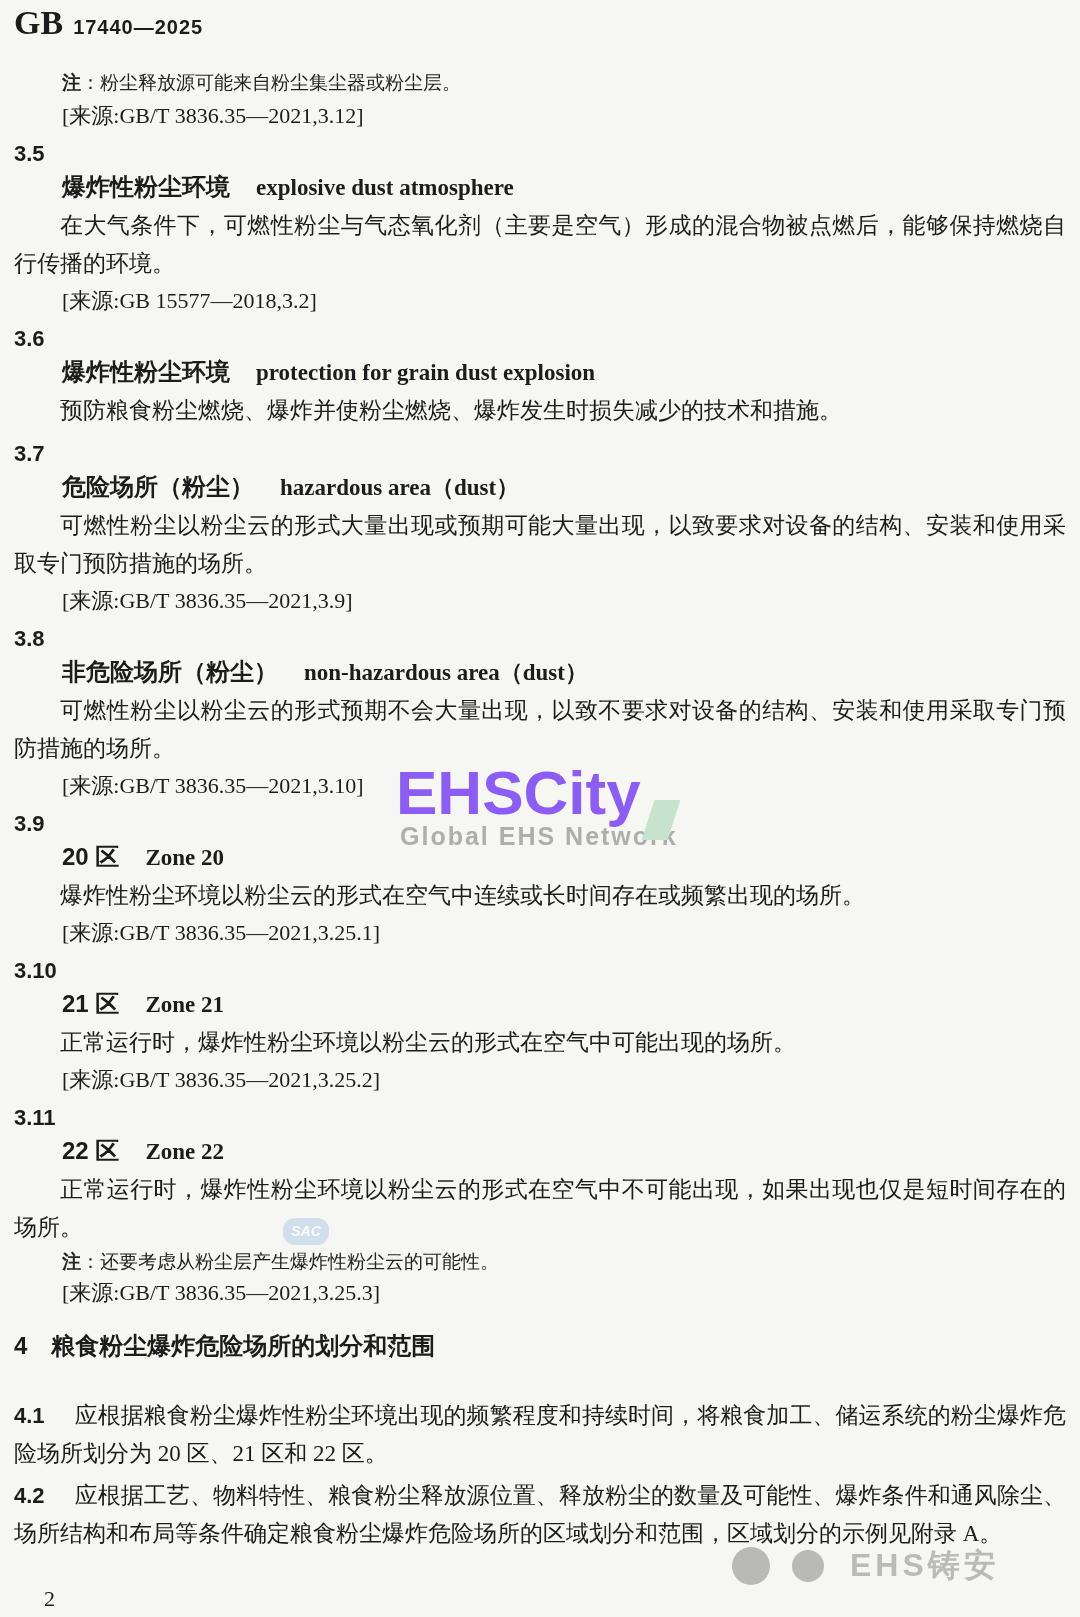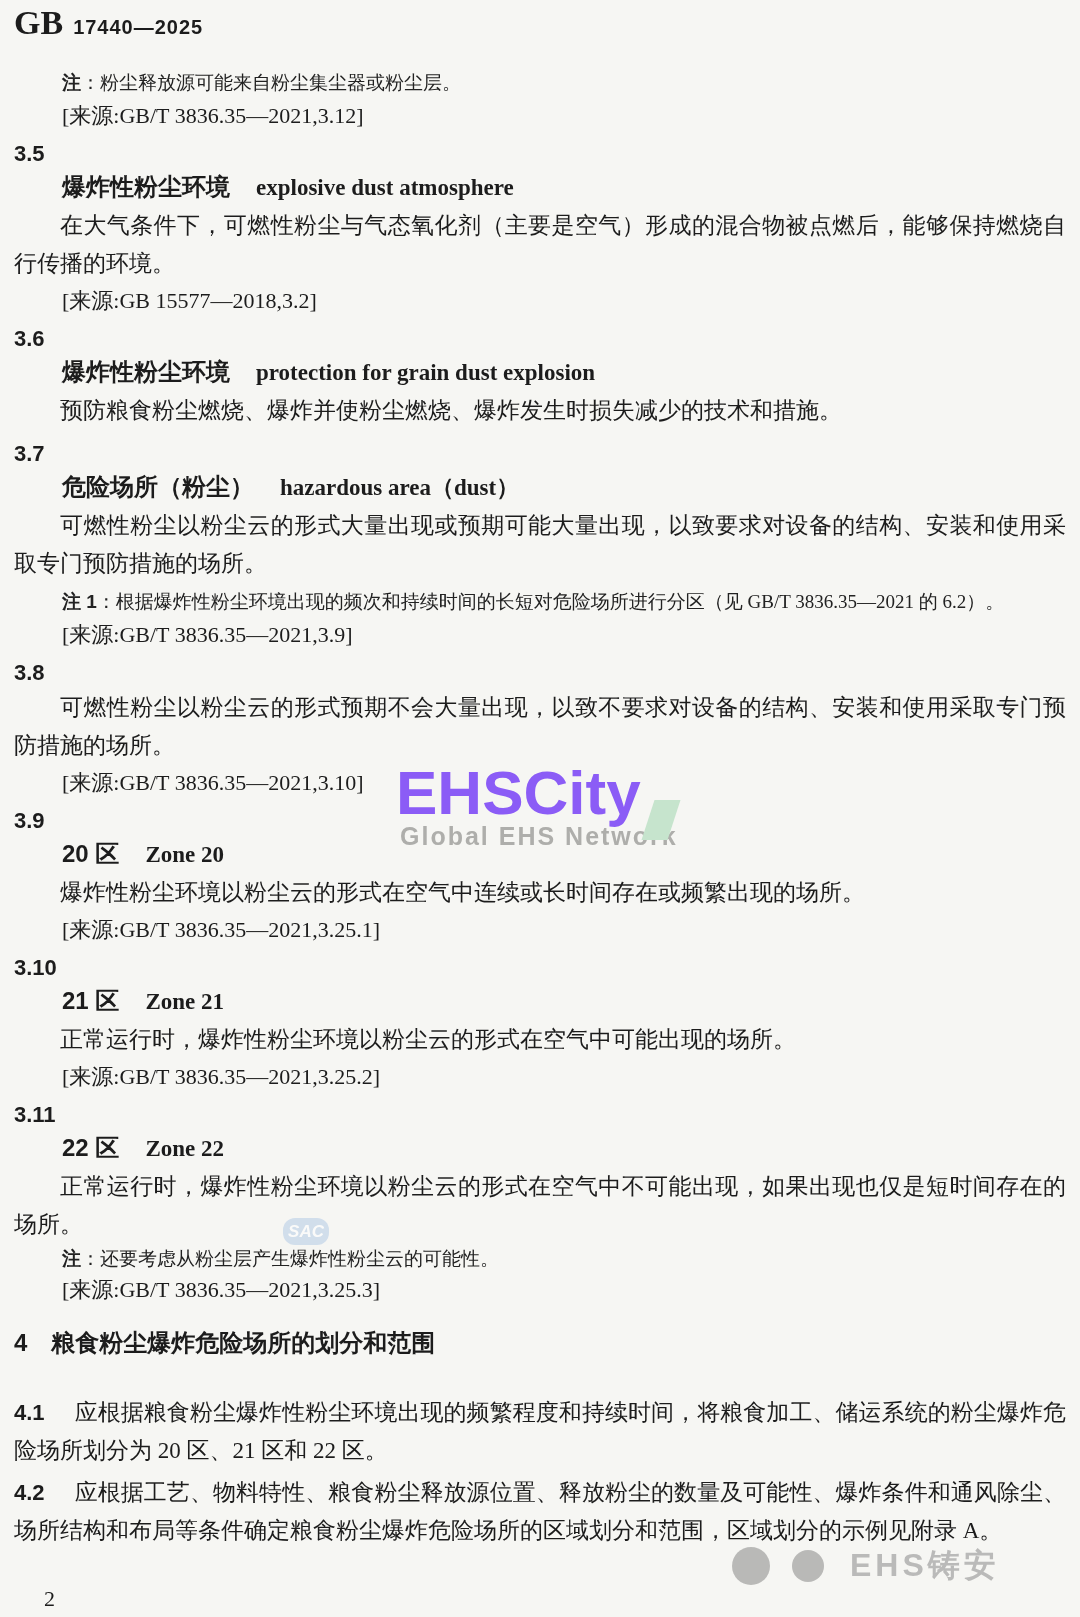--- a/index.html
+++ b/index.html
@@ -37,21 +37,21 @@
   p.numbered.tight{margin-top:4px;}
   p.numbered .para-num{font-family:"Liberation Sans","DejaVu Sans",sans-serif;font-weight:600;font-size:22px;margin-right:30px;}
 
   
   .page-number{position:absolute;left:44px;top:1586px;font-size:22px;}
 
   
   .wm-ehscity{position:absolute;left:396px;top:762px;font-family:"Liberation Sans","DejaVu Sans",sans-serif;font-weight:700;font-size:62px;line-height:62px;color:#8b5cf6;letter-spacing:0px;pointer-events:none;}
   .wm-ehscity-sub{position:absolute;left:400px;top:822px;font-family:"Liberation Sans","DejaVu Sans",sans-serif;font-weight:700;font-size:25px;color:#aeaeab;letter-spacing:2px;pointer-events:none;}
   .wm-green-shape{position:absolute;left:648px;top:800px;width:26px;height:40px;background:#c6e4cd;transform:skewX(-18deg);pointer-events:none;}
-  .wm-sac{position:absolute;left:283px;top:1218px;width:46px;height:27px;background:#b3cbe6;opacity:.55;border-radius:12px;color:#ffffff;font-family:"Liberation Sans","DejaVu Sans",sans-serif;font-weight:700;font-style:italic;font-size:17px;line-height:27px;text-align:center;pointer-events:none;}
+  .wm-sac{position:absolute;left:283px;top:1218px;width:46px;height:27px;background:#b3cbe6;opacity:.55;border-radius:12px;color:#ffffff;font-family:"Liberation Sans","DejaVu Sans",sans-serif;font-weight:700;font-style:italic;font-size:14px;line-height:27px;text-align:center;pointer-events:none;}
   .wm-bottom{position:absolute;left:732px;top:1544px;display:flex;align-items:center;gap:26px;pointer-events:none;}
   .wm-blob{width:38px;height:38px;border-radius:50%;background:#6f6f6f;opacity:.45;}
   .wm-blob.small{width:32px;height:32px;margin-left:-4px;}
   .wm-gray-text{font-family:"Liberation Sans","DejaVu Sans",sans-serif;font-weight:700;font-size:32px;color:#8a8a8a;opacity:.55;letter-spacing:4px;}
 </style>
 </head>
 <body>
 
 <div class="page">
 
@@ -80,28 +80,28 @@
     </div>
     <p class="body">预防粮食粉尘燃烧、爆炸并使粉尘燃烧、爆炸发生时损失减少的技术和措施。</p>
   </section>
 
   <section>
     <div class="clause-num">3.7</div>
     <div class="term-line">
       <span class="term-zh">危险场所（粉尘）</span><span class="term-en">hazardous area（dust）</span>
     </div>
     <p class="body">可燃性粉尘以粉尘云的形式大量出现或预期可能大量出现，以致要求对设备的结构、安装和使用采取专门预防措施的场所。</p>
-    <div class="note-line">
-      <span class="note-label">注 1</span><span>：根据爆炸性粉尘环境出现的频次和持续时间的长短对危险场所进行分区（见 GB/T 3836.35—2021 的 6.2）。</span>
-    </div>
     <div class="source-line">[来源:GB/T 3836.35—2021,3.9]</div>
   </section>
 
   <section>
     <div class="clause-num">3.8</div>
+    <div class="term-line">
+      <span class="term-zh">非危险场所（粉尘）</span><span class="term-en">non-hazardous area（dust）</span>
+    </div>
     <p class="body">可燃性粉尘以粉尘云的形式预期不会大量出现，以致不要求对设备的结构、安装和使用采取专门预防措施的场所。</p>
     <div class="source-line">[来源:GB/T 3836.35—2021,3.10]</div>
   </section>
 
   <section>
     <div class="clause-num">3.9</div>
     <div class="term-line">
       <span class="term-zh">20 区</span><span class="term-en">Zone 20</span>
     </div>
     <p class="body">爆炸性粉尘环境以粉尘云的形式在空气中连续或长时间存在或频繁出现的场所。</p>

